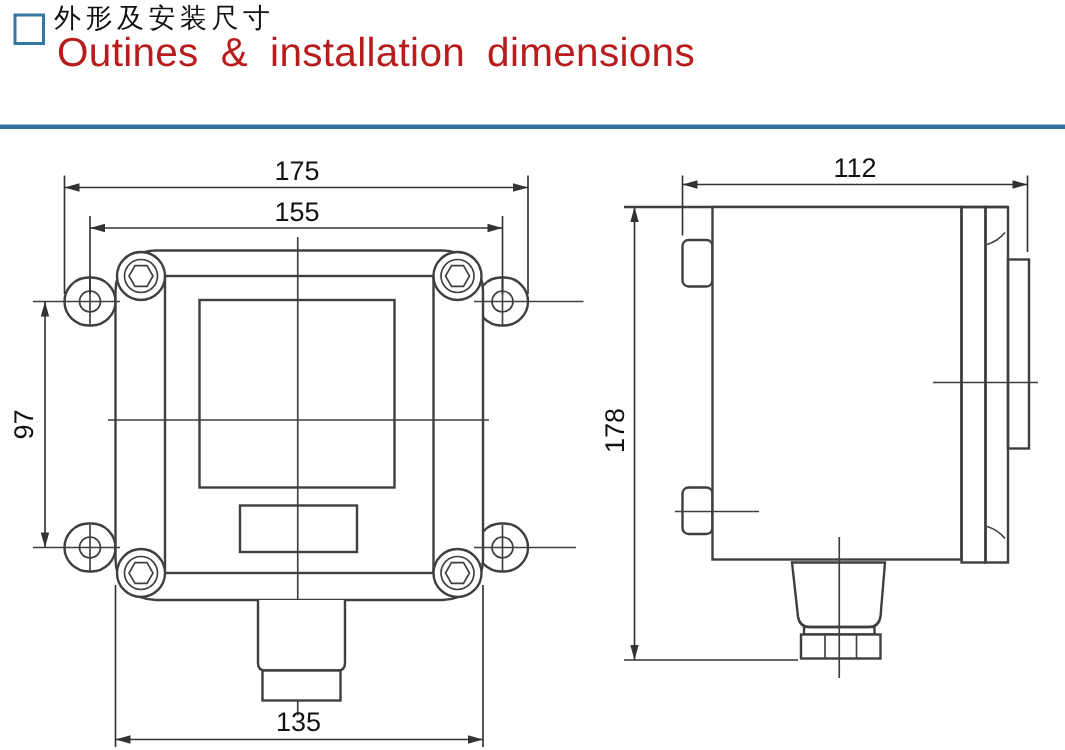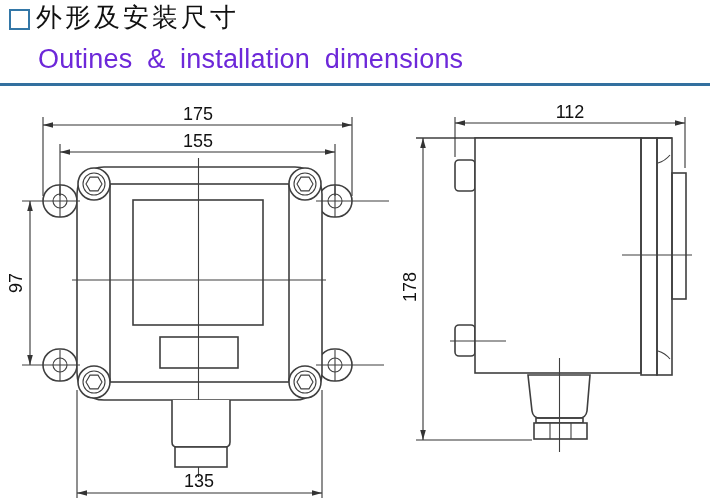--- a/index.html
+++ b/index.html
@@ -1,22 +1,22 @@
 <!DOCTYPE html>
 <html><head>
 <meta charset="utf-8">
 <style>
   html,body{margin:0;padding:0;background:#ffffff;}
   #page{position:relative;width:710px;height:500px;background:#ffffff;overflow:hidden;
         font-family:"Liberation Sans", sans-serif;}
   #hdr{position:absolute;top:0;left:0;width:710px;height:90px;}
   .sq{position:absolute;top:9px;left:9px;width:17px;height:17px;border:2px solid #3377a7;background:#fff;}
-  .t-zh{position:absolute;top:0px;left:36px;font-size:26px;letter-spacing:3px;color:#111;
+  .t-zh{position:absolute;top:0px;left:36px;font-size:18px;letter-spacing:3px;color:#111;
         font-family:"DejaVu Sans", sans-serif;white-space:nowrap;}
-  .t-en{position:absolute;top:44px;left:38px;font-size:27px;color:#6d28d9;word-spacing:7px;
+  .t-en{position:absolute;top:20px;left:38px;font-size:27px;color:#b91c1c;word-spacing:7px;
         letter-spacing:0.2px;white-space:nowrap;}
   .rule{position:absolute;top:83px;left:0;width:710px;height:3px;background:#33709f;}
   svg{position:absolute;top:0;left:0;}
   .ol{fill:#ffffff;stroke:#3f3f3f;stroke-width:1.6;}       
   .ln{fill:none;stroke:#3f3f3f;stroke-width:1.6;}          
   .thin{fill:none;stroke:#3f3f3f;stroke-width:1.1;}        
   .dim{fill:none;stroke:#333333;stroke-width:1.1;}         
   .arr{fill:#333333;stroke:none;}                          
   .dtx{fill:#111111;font-size:18px;font-family:"Liberation Sans",sans-serif;text-anchor:middle;}
 </style>

